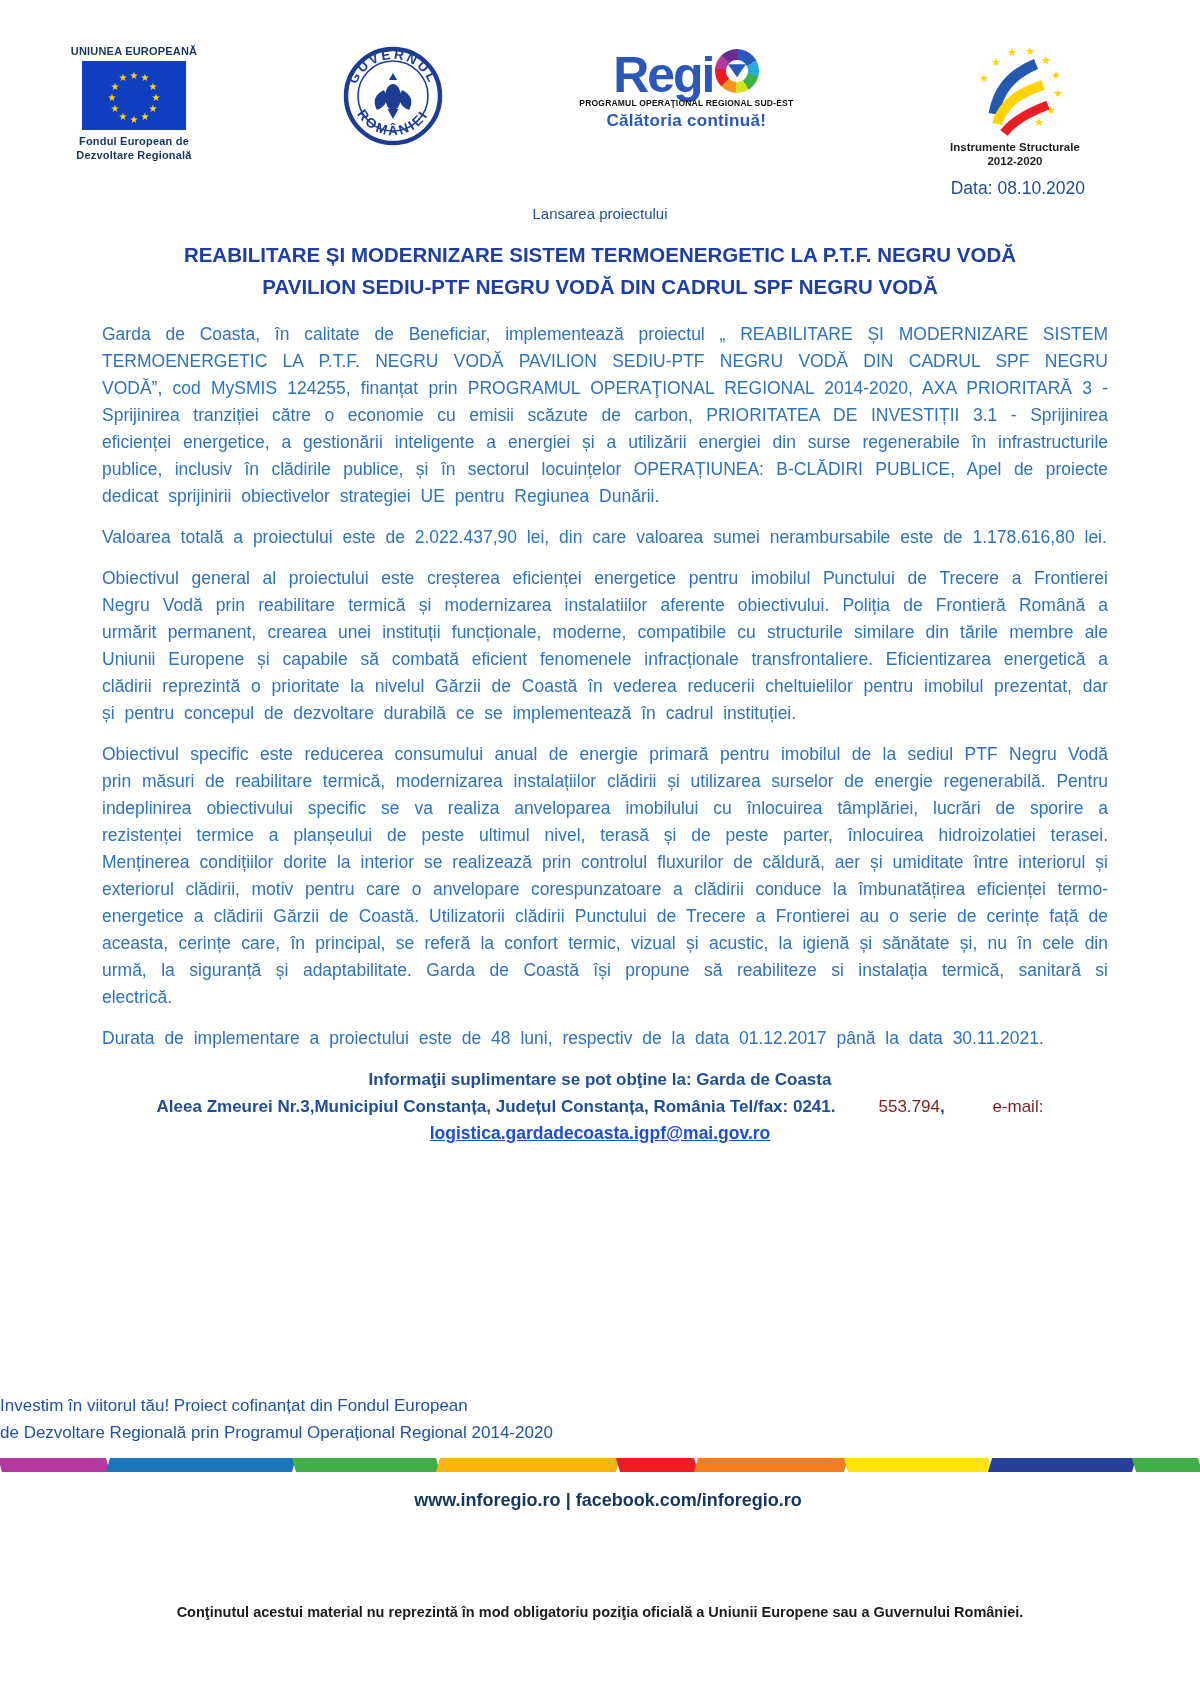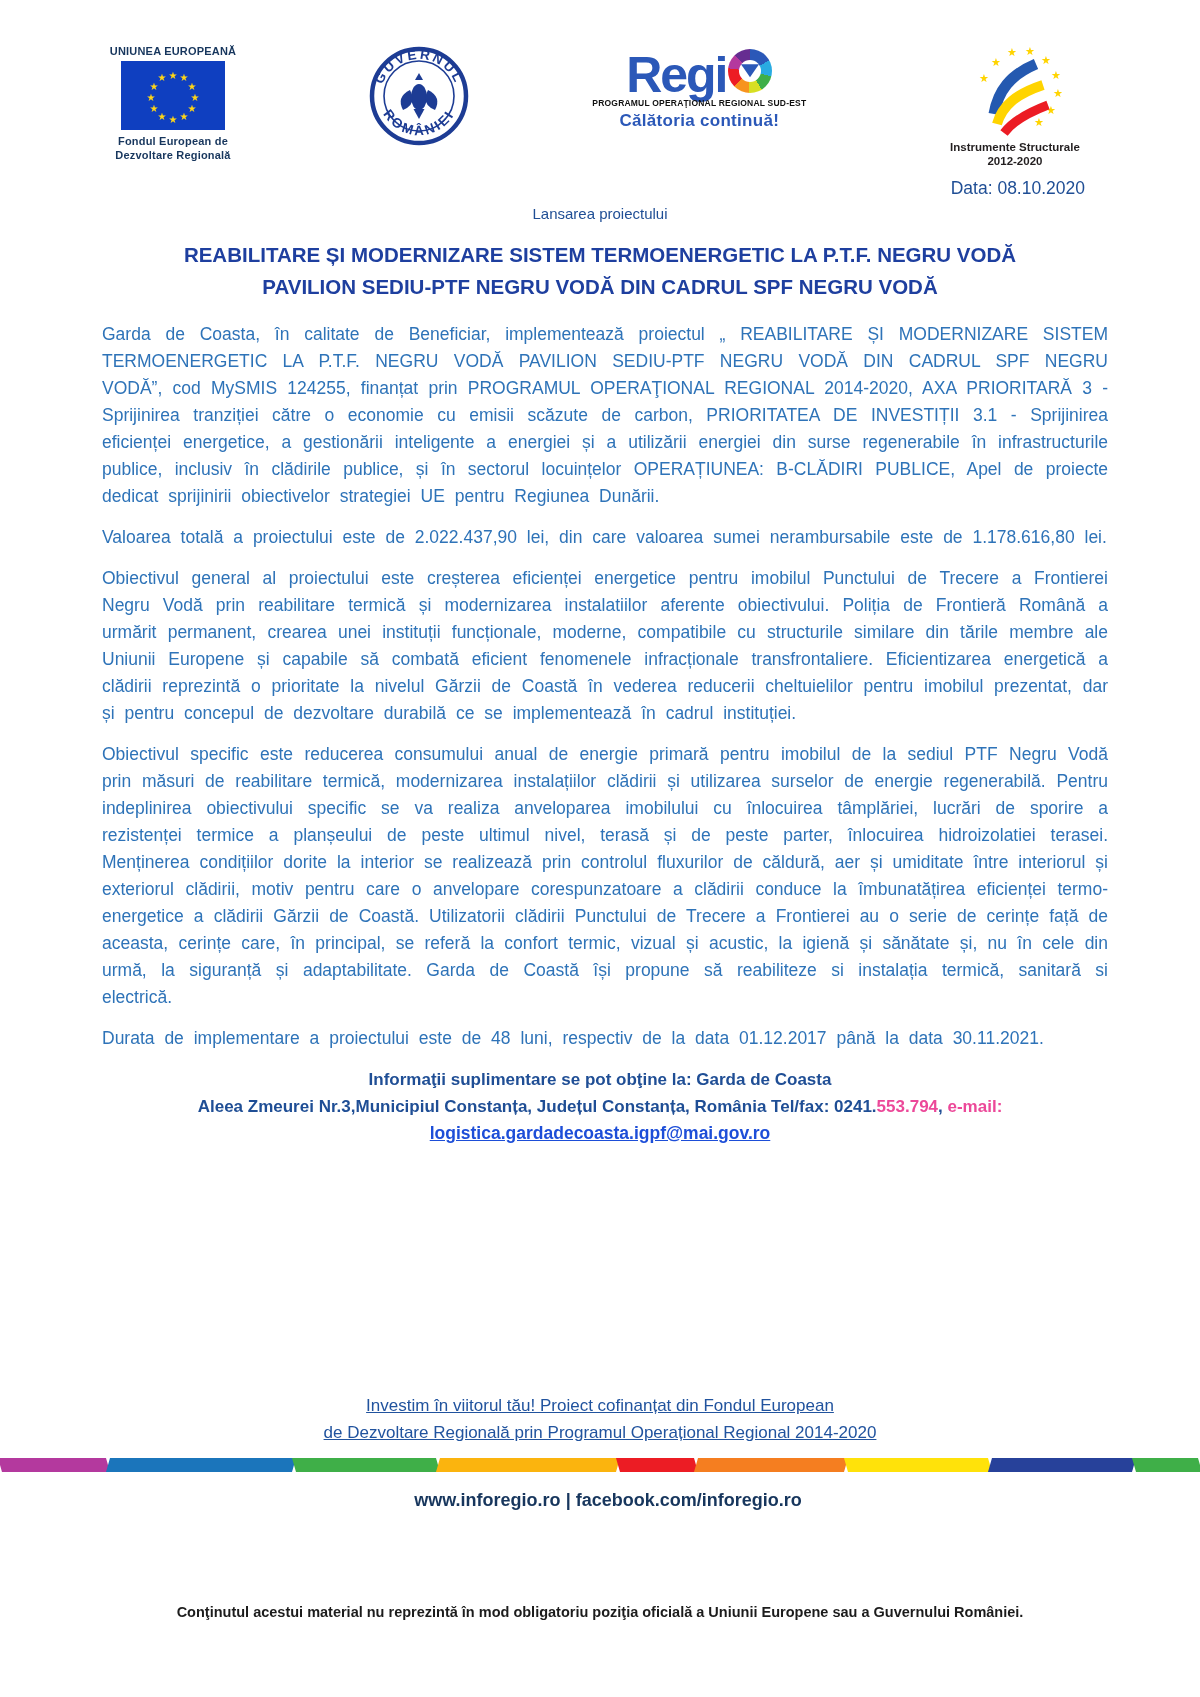--- a/index.html
+++ b/index.html
@@ -9,21 +9,21 @@
     margin:0 auto;
     background:#ffffff;
     font-family:"Liberation Sans", sans-serif;
     overflow:hidden;
   }
   
   .header-row{
     display:flex;
     justify-content:space-between;
     align-items:flex-start;
-    padding:44px 95px 0 98px;
+    padding:44px 95px 0 59px;
     height:132px;
   }
   .logo-col{display:flex;flex-direction:column;align-items:center;}
   .eu-col{width:150px;}
   .eu-caption{
     color:#17365d;font-size:11px;font-weight:bold;
     text-align:center;line-height:14px;letter-spacing:.2px;
   }
   .eu-flag{margin:3px 0 4px 0;display:block;}
   .gov-col{width:110px;padding-top:2px;}
@@ -79,28 +79,28 @@
   .body-text p{
     color:#2e73b8;font-size:17.5px;line-height:27px;
     text-align:justify;word-spacing:5px;
     margin:0 0 14px 0;
   }
   
   .contact{
     text-align:center;color:#1f4e95;font-size:17px;line-height:27px;
     margin-top:10px;font-weight:bold;
   }
-  .contact .light{color:#ec4899;font-weight:bold;}
+  .contact .light{color:#7f1d1d;font-weight:normal;margin-left:43px;}
   .email-link{
     color:#1d4ed8;font-weight:bold;text-decoration:underline;font-size:17.5px;
   }
   
   .invest{
     position:absolute;left:0;top:1392px;width:100%;
-    text-align:center;color:#21539e;font-size:17px;line-height:27px;text-decoration:underline;
+    color:#21539e;font-size:17px;line-height:27px;
   }
   .stripe{
     position:absolute;left:0;top:1458px;width:100%;height:14px;
     display:flex;overflow:hidden;
   }
   .stripe-seg{height:100%;flex:0 0 auto;}
   .links-line{
     position:absolute;left:8px;top:1490px;width:100%;
     text-align:center;color:#17365d;font-weight:bold;font-size:18px;
   }

